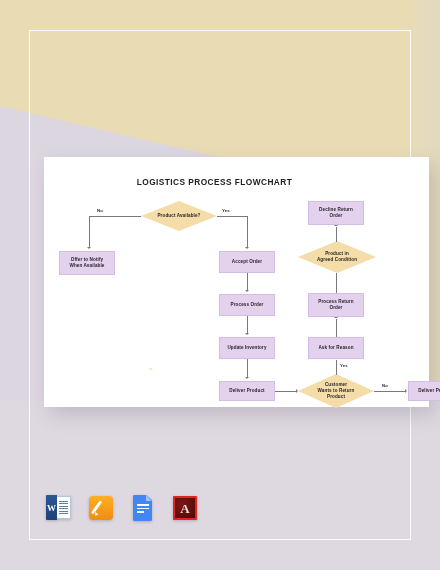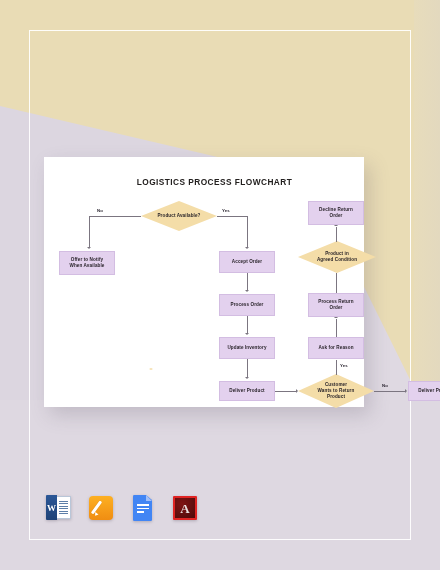--- a/index.html
+++ b/index.html
@@ -43,21 +43,21 @@
   
   .frame{
     position:absolute;left:29px;top:30px;width:382px;height:510px;
     border:1.3px solid rgba(255,255,255,.92);
     box-sizing:border-box;
     pointer-events:none;
   }
 
   
   .card{
-    position:absolute;left:44px;top:157px;width:320px;height:250px;
+    position:absolute;left:44px;top:157px;width:385px;height:250px;
     background:#ffffff;
     box-shadow:6px 8px 18px rgba(90,80,100,.22);
   }
 
   .doc-title{
     position:absolute;left:0;top:20px;width:341px;
     text-align:center;
     font-size:8.3px;font-weight:bold;letter-spacing:.45px;
     color:#23201f;
   }

